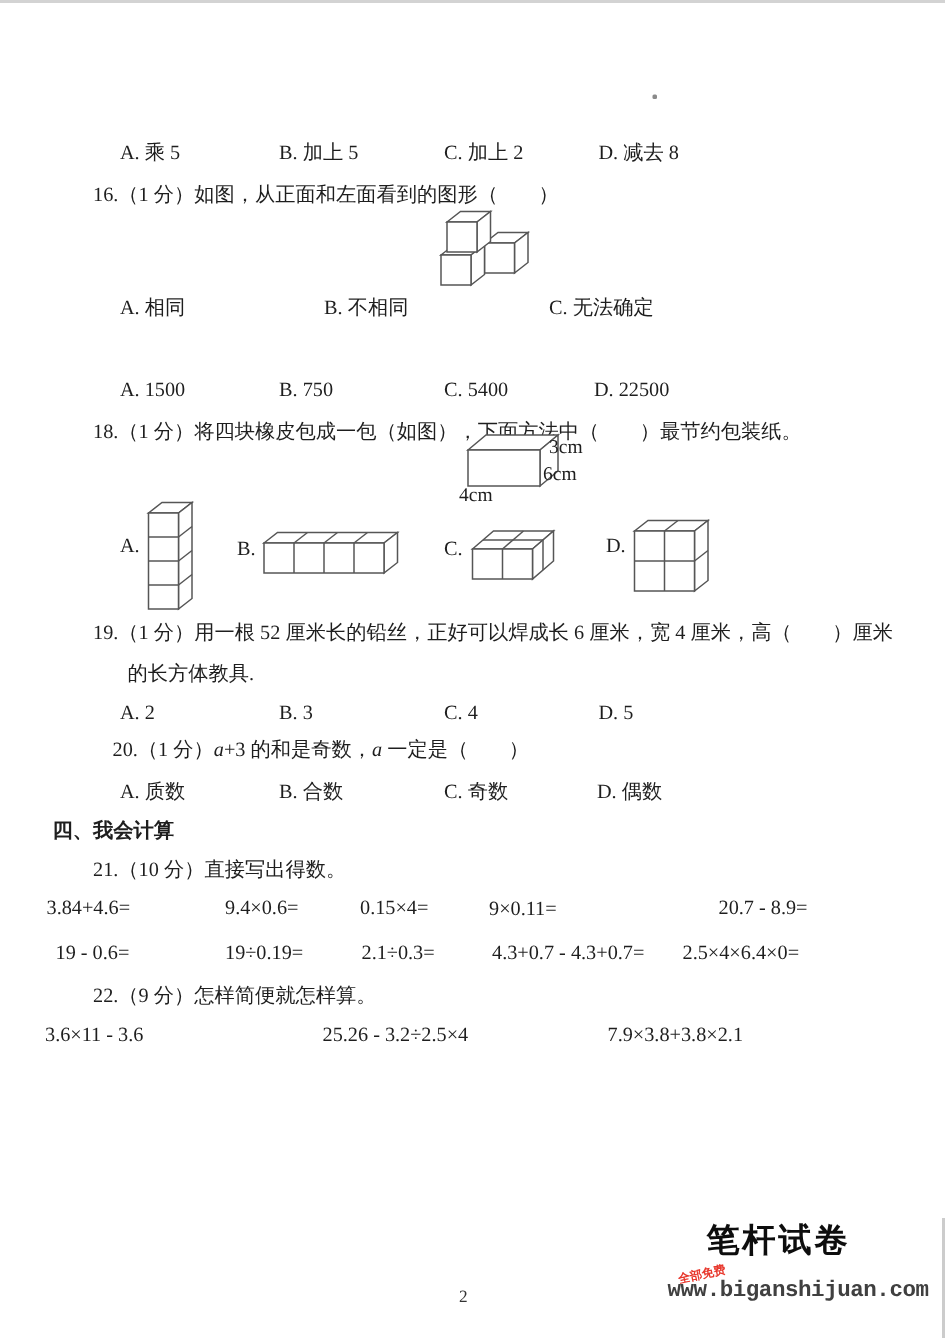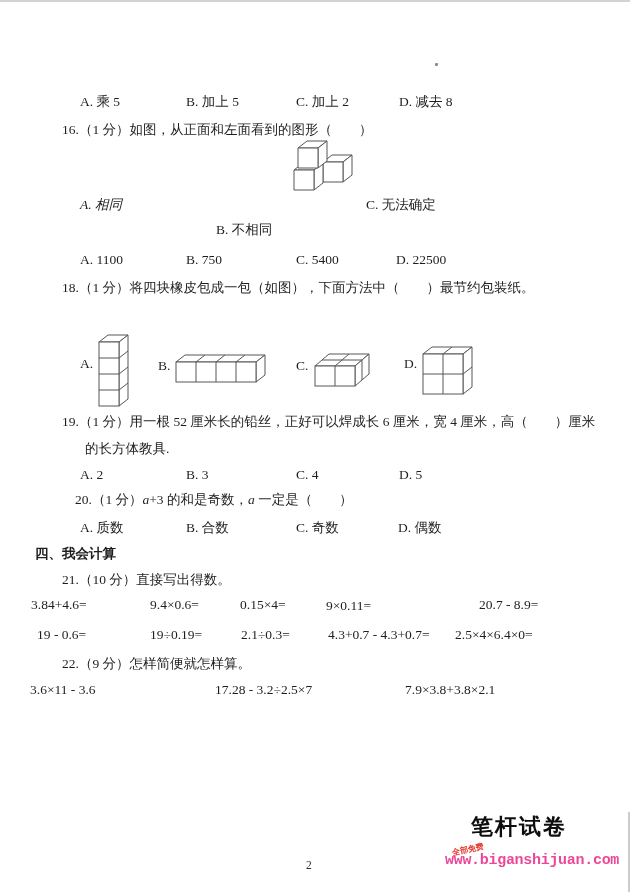--- a/index.html
+++ b/index.html
@@ -23,21 +23,21 @@
   .brand {
     position:absolute; left:471px; top:812px; font-size:22px; font-weight:bold;
     color:#0d0d0d; letter-spacing:2px; font-family:"Liberation Serif",serif;
   }
   .brand-tag {
     position:absolute; left:452px; top:844px; font-size:8px; font-weight:bold;
     color:#e8372c; transform:rotate(-12deg); font-family:"Liberation Sans",sans-serif;
   }
   .brand-url {
     position:absolute; left:445px; top:852px; font-size:15px; font-weight:bold;
-    letter-spacing:-0.3px; color:#ec4899; font-family:"Liberation Mono",monospace;
+    letter-spacing:-0.3px; color:#404040; font-family:"Liberation Mono",monospace;
   }
   .pagenum { position:absolute; left:306px; top:859px; font-size:11.5px; color:#333; }
 </style>
 </head>
 <body>
 
 <div class="page">
 
   <div class="scan-topline"></div>
   <div class="scan-dot"></div>
@@ -60,33 +60,43 @@
       <polygon points="3,30 12,23 32,23 23,30"></polygon>
       <polygon points="23,30 32,23 32,43 23,50"></polygon>
       <polygon points="3,30 23,30 23,50 3,50"></polygon>
 
       <polygon points="7,8 16,1 36,1 27,8"></polygon>
       <polygon points="27,8 36,1 36,21 27,28"></polygon>
       <polygon points="7,8 27,8 27,28 7,28"></polygon>
     </svg>
   </div>
   <div>
-    <span class="opt" style="left:80px;  top:196px;font-style:italic;">A. 相同</span>
-    <span class="opt" style="left:216px; top:196px;margin-top:25px;">B. 不相同</span>
+    <span class="opt" style="left:80px;  top:196px;">A. 相同</span>
+    <span class="opt" style="left:216px; top:196px;">B. 不相同</span>
     <span class="opt" style="left:366px; top:196px;">C. 无法确定</span>
   </div>
 
   <div>
-    <span class="opt" style="left:80px;  top:252px;">A. 1100</span>
+    <span class="opt" style="left:80px;  top:252px;">A. 1500</span>
     <span class="opt" style="left:186px; top:252px;">B. 750</span>
     <span class="opt" style="left:296px; top:252px;">C. 5400</span>
     <span class="opt" style="left:396px; top:252px;">D. 22500</span>
   </div>
 
   <div class="abs" style="left:62px; top:279px;">18.（1 分）将四块橡皮包成一包（如图），下面方法中（　　）最节约包装纸。</div>
+  <div class="abs fig" style="left:300px; top:282px;">
+    <svg width="100" height="56" viewBox="0 0 100 56">
+      <polygon points="12,18 24,8 72,8 60,18"></polygon>
+      <polygon points="60,18 72,8 72,32 60,42"></polygon>
+      <rect x="12" y="18" width="48" height="24"></rect>
+      <text x="66" y="20">3cm</text>
+      <text x="62" y="38">6cm</text>
+      <text x="6" y="52">4cm</text>
+    </svg>
+  </div>
 
   <span class="opt" style="left:80px; top:356px;">A.</span>
   <div class="abs fig" style="left:97px; top:330px;">
     <svg width="34" height="78" viewBox="0 0 34 78">
       <polygon points="2,12 11,5 31,5 22,12"></polygon>
       <polygon points="22,12 31,5 31,69 22,76"></polygon>
       <rect x="2" y="12" width="20" height="64"></rect>
       <line x1="2" y1="28" x2="22" y2="28"></line>
         <line x1="2" y1="44" x2="22" y2="44"></line>
         <line x1="2" y1="60" x2="22" y2="60"></line>
@@ -165,21 +175,21 @@
     <span class="opt" style="left:37px;  top:627px;">19 - 0.6=</span>
     <span class="opt" style="left:150px; top:627px;">19÷0.19=</span>
     <span class="opt" style="left:241px; top:627px;">2.1÷0.3=</span>
     <span class="opt" style="left:328px; top:627px;">4.3+0.7 - 4.3+0.7=</span>
     <span class="opt" style="left:455px; top:627px;">2.5×4×6.4×0=</span>
   </div>
 
   <div class="abs" style="left:62px; top:655px;">22.（9 分）怎样简便就怎样算。</div>
   <div>
     <span class="opt" style="left:30px;  top:682px;">3.6×11 - 3.6</span>
-    <span class="opt" style="left:215px; top:682px;">17.28 - 3.2÷2.5×7</span>
+    <span class="opt" style="left:215px; top:682px;">25.26 - 3.2÷2.5×4</span>
     <span class="opt" style="left:405px; top:682px;">7.9×3.8+3.8×2.1</span>
   </div>
 
   <div class="pagenum">2</div>
 
   <div>
     <div class="brand">笔杆试卷</div>
     <div class="brand-tag">全部免费</div>
     <div class="brand-url">www.biganshijuan.com</div>
   </div>

